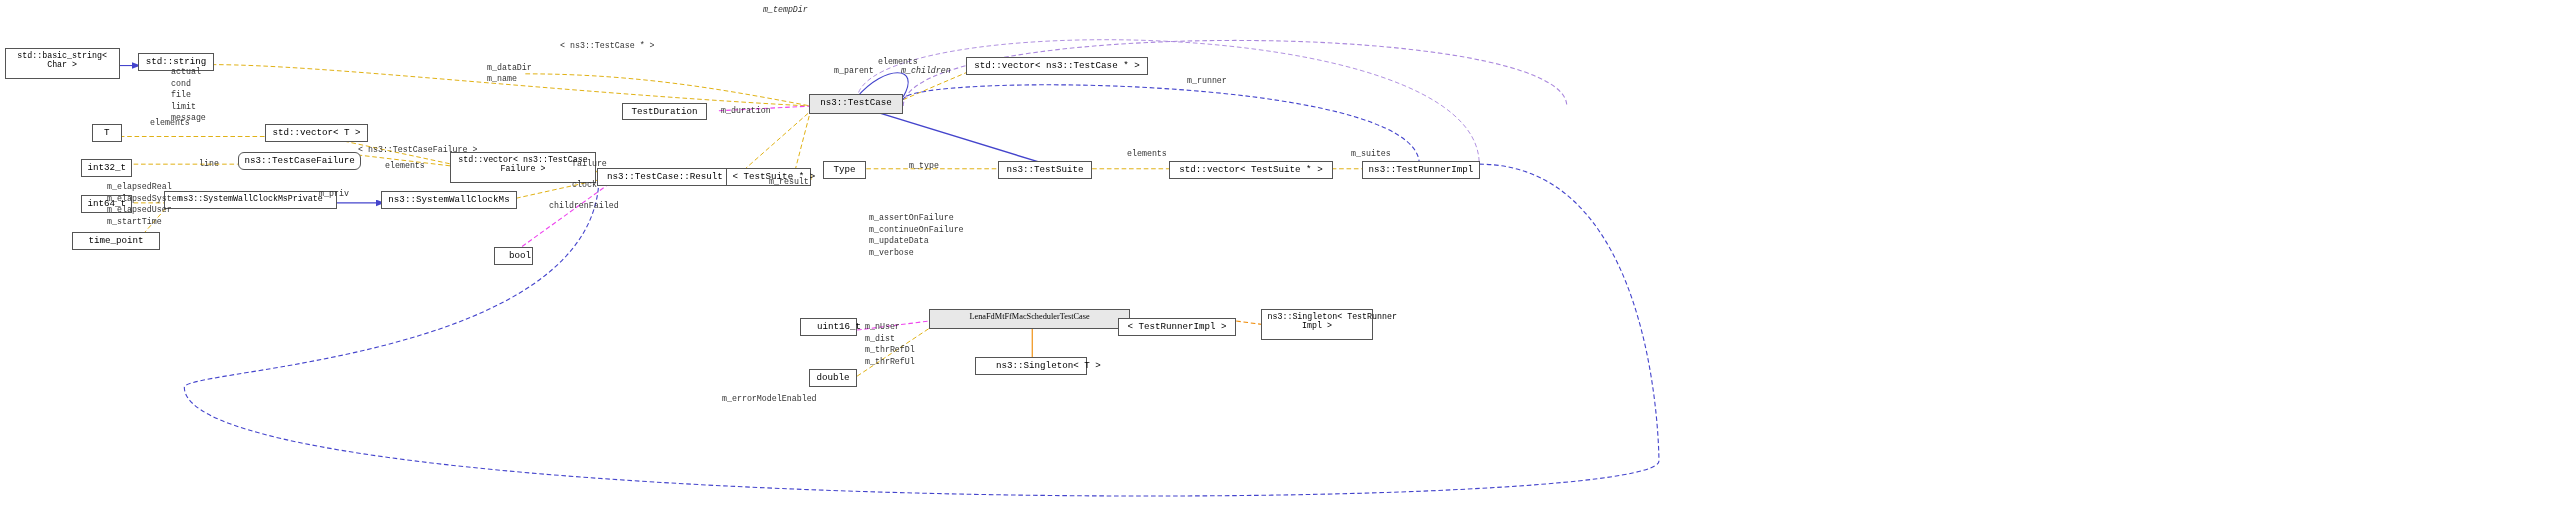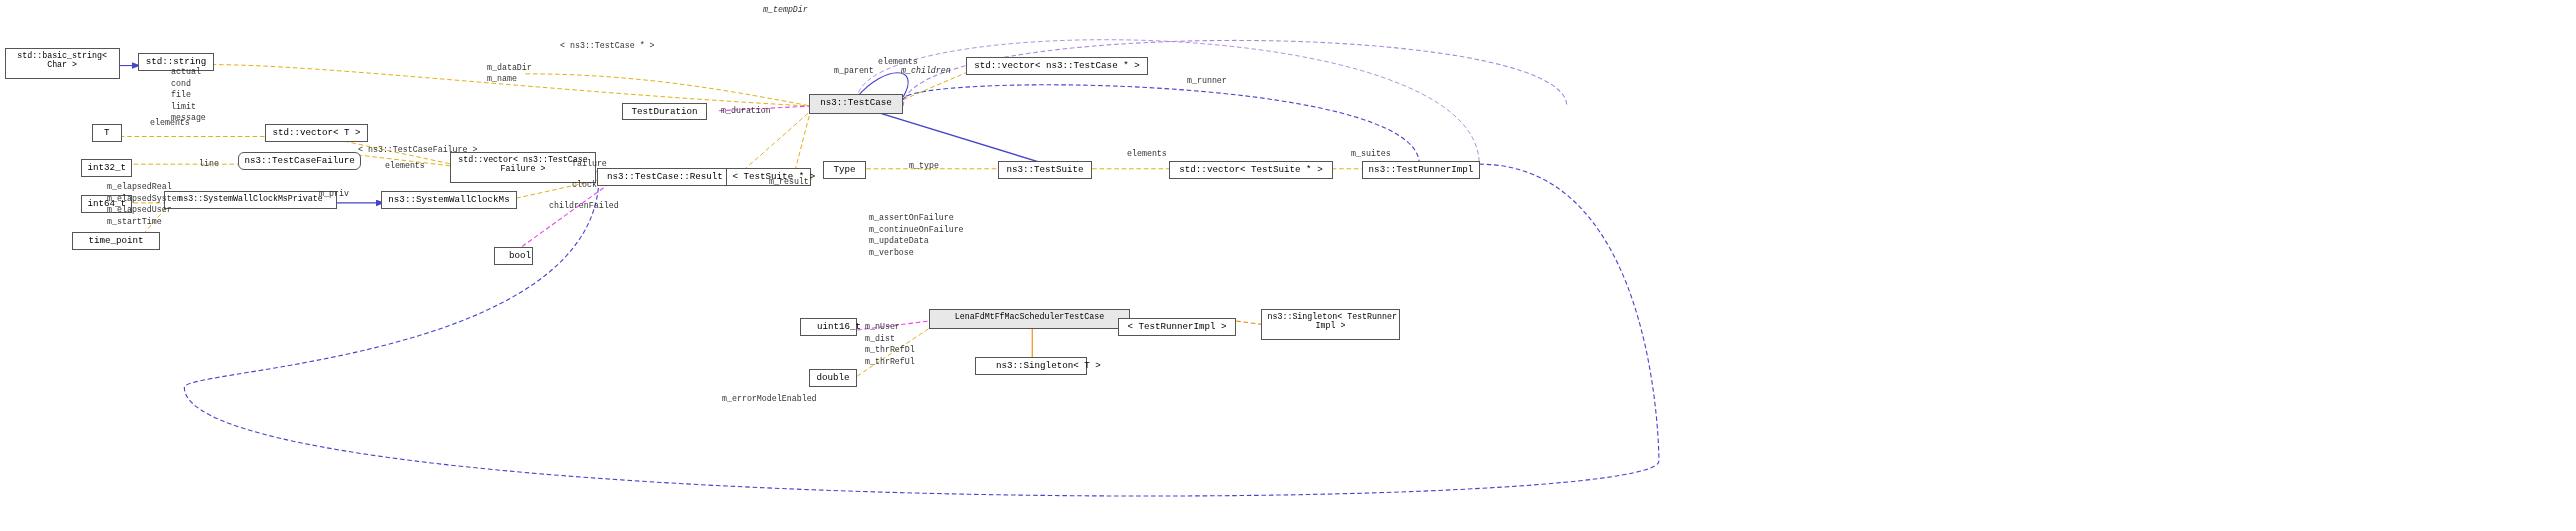--- a/index.html
+++ b/index.html
@@ -211,33 +211,33 @@
   </div>
 
   <div class="node" style="left:800px; top:318px; width:57px; height:18.4px;padding-left:16px;">
     <span>uint16_t</span>
   </div>
 
   <div class="node" style="left:809px; top:369px; width:48px; height:18.4px;">
     <span>double</span>
   </div>
 
-  <div class="node highlighted" style="left:929px; top:309px; width:201px; height:20px; font-size:8.3px;">
+  <div class="node highlighted" style="left:929px; top:309px; width:201px; height:20px; font-size:8.3px;font-family:Liberation Serif, serif;">
     <span>LenaFdMtFfMacSchedulerTestCase</span>
   </div>
 
   <div class="node" style="left:975px; top:357px; width:112px; height:18.4px;padding-left:20px;">
     <span>ns3::Singleton&lt; T &gt;</span>
   </div>
 
   <div class="node" style="left:1118px; top:318px; width:118px; height:18.4px;">
     <span>&lt; TestRunnerImpl &gt;</span>
   </div>
 
-  <div class="node" style="left:1261px; top:309px; width:139px; height:31px; font-size:8.3px;">
+  <div class="node" style="left:1261px; top:309px; width:112px; height:31px; font-size:8.3px;">
     <span style="white-space:pre;">ns3::Singleton&lt; TestRunner
 Impl &gt;</span>
   </div>
 
   <div class="node" style="left:726px; top:168px; width:85px; height:18.4px;">
     <span>&lt; TestSuite * &gt;</span>
   </div>
 
   <div class="label" style="left:763px; top:4.6px;font-style:italic;">
     <span>m_tempDir</span>

